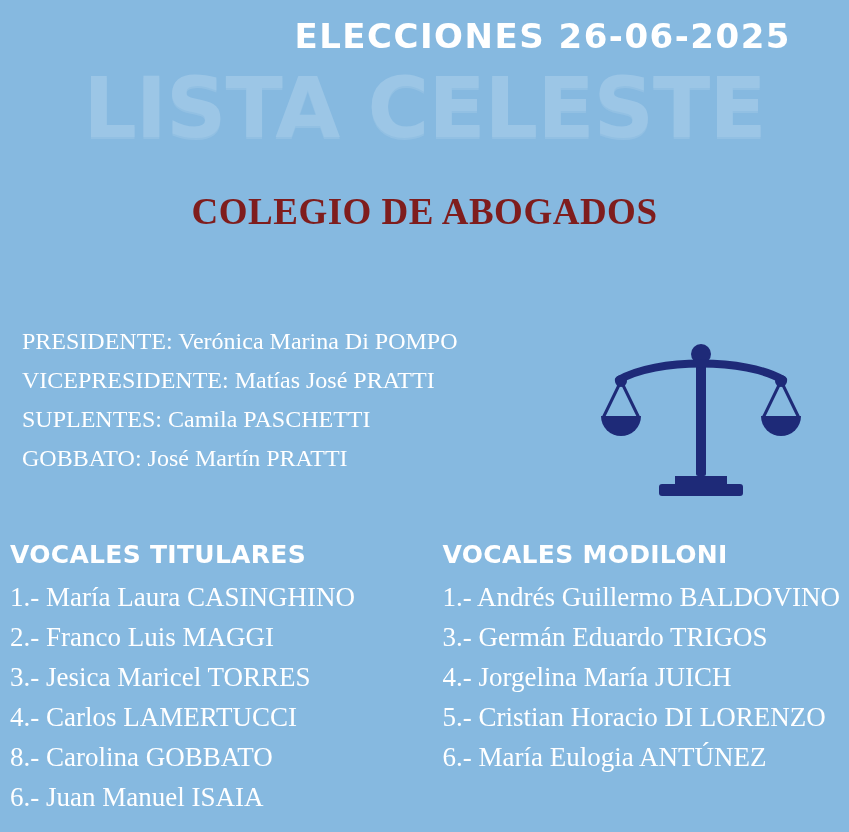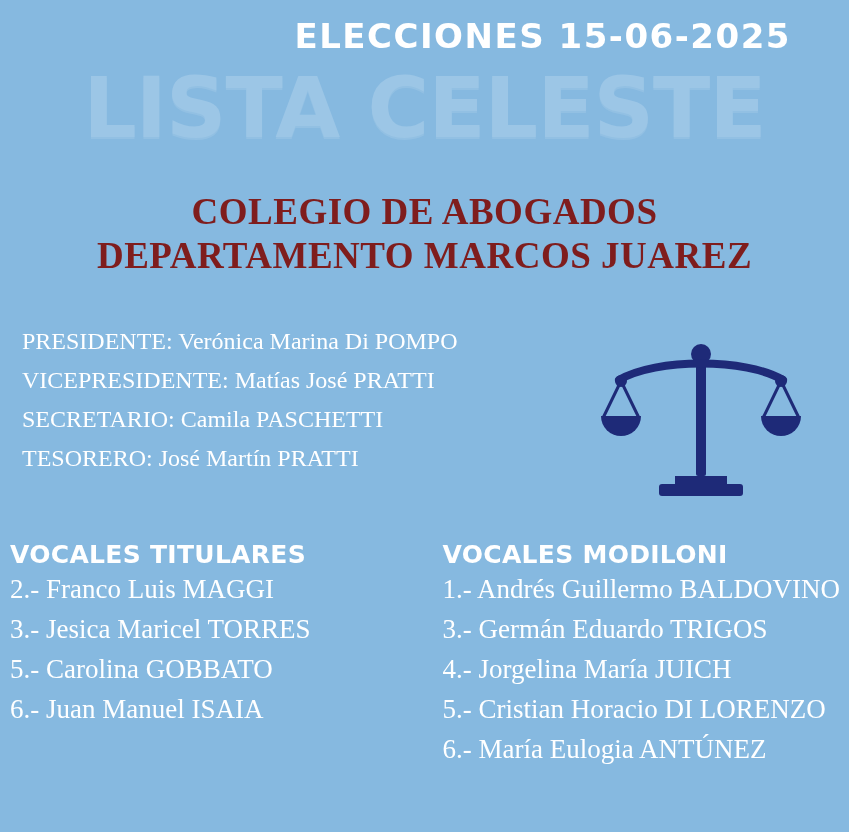--- a/index.html
+++ b/index.html
@@ -106,59 +106,58 @@
   }
   .column.right {
     padding-left: 18px;
   }
   .col-heading {
     font-family: "DejaVu Sans", sans-serif;
     font-weight: bold;
     font-size: 25px;
     letter-spacing: 0.3px;
     color: #ffffff;
-    margin-bottom: 0;
+    margin-bottom: 8px;
   }
   .member {
     font-family: "Liberation Serif", serif;
     font-size: 27px;
     line-height: 40px;
     color: #ffffff;
     white-space: nowrap;
   }
 </style>
 </head>
 <body>
 
 <div class="poster">
 
-  <div class="election-date">ELECCIONES 15-06-2025</div>
+  <div class="election-date">ELECCIONES 26-06-2025</div>
 
   <div class="list-title">LISTA CELESTE</div>
 
   <div class="org-block">
     <div>COLEGIO DE ABOGADOS</div>
-    <div>DEPARTAMENTO MARCOS JUAREZ</div>
   </div>
 
   <div class="officers">
     <div class="officer-row">
       <span class="officer-role">PRESIDENTE:</span>
       <span>Verónica Marina Di POMPO</span>
     </div>
     <div class="officer-row">
       <span class="officer-role">VICEPRESIDENTE:</span>
       <span>Matías José PRATTI</span>
     </div>
     <div class="officer-row">
-      <span class="officer-role">SECRETARIO:</span>
+      <span class="officer-role">SUPLENTES:</span>
       <span>Camila PASCHETTI</span>
     </div>
     <div class="officer-row">
-      <span class="officer-role">TESORERO:</span>
+      <span class="officer-role">GOBBATO:</span>
       <span>José Martín PRATTI</span>
     </div>
   </div>
 
   <div class="scales">
     <svg viewBox="0 0 200 170" width="200" height="170" aria-hidden="true">
       <g fill="#1e2a78" stroke="#1e2a78">
 
         <rect x="95" y="22" width="10" height="118" rx="2" stroke="none"></rect>
 
@@ -180,23 +179,25 @@
         <path d="M74 140 L126 140 L126 148 L74 148 Z" stroke="none"></path>
         <rect x="58" y="148" width="84" height="12" rx="3" stroke="none"></rect>
       </g>
     </svg>
   </div>
 
   <div class="columns">
 
     <div class="column left">
       <div class="col-heading">VOCALES TITULARES</div>
+      <div class="member">1.- María Laura CASINGHINO</div>
       <div class="member">2.- Franco Luis MAGGI</div>
       <div class="member">3.- Jesica Maricel TORRES</div>
-      <div class="member">5.- Carolina GOBBATO</div>
+      <div class="member">4.- Carlos LAMERTUCCI</div>
+      <div class="member">8.- Carolina GOBBATO</div>
       <div class="member">6.- Juan Manuel ISAIA</div>
     </div>
 
     <div class="column right">
       <div class="col-heading">VOCALES MODILONI</div>
       <div class="member">1.- Andrés Guillermo BALDOVINO</div>
       <div class="member">3.- Germán Eduardo TRIGOS</div>
       <div class="member">4.- Jorgelina María JUICH</div>
       <div class="member">5.- Cristian Horacio DI LORENZO</div>
       <div class="member">6.- María Eulogia ANTÚNEZ</div>

